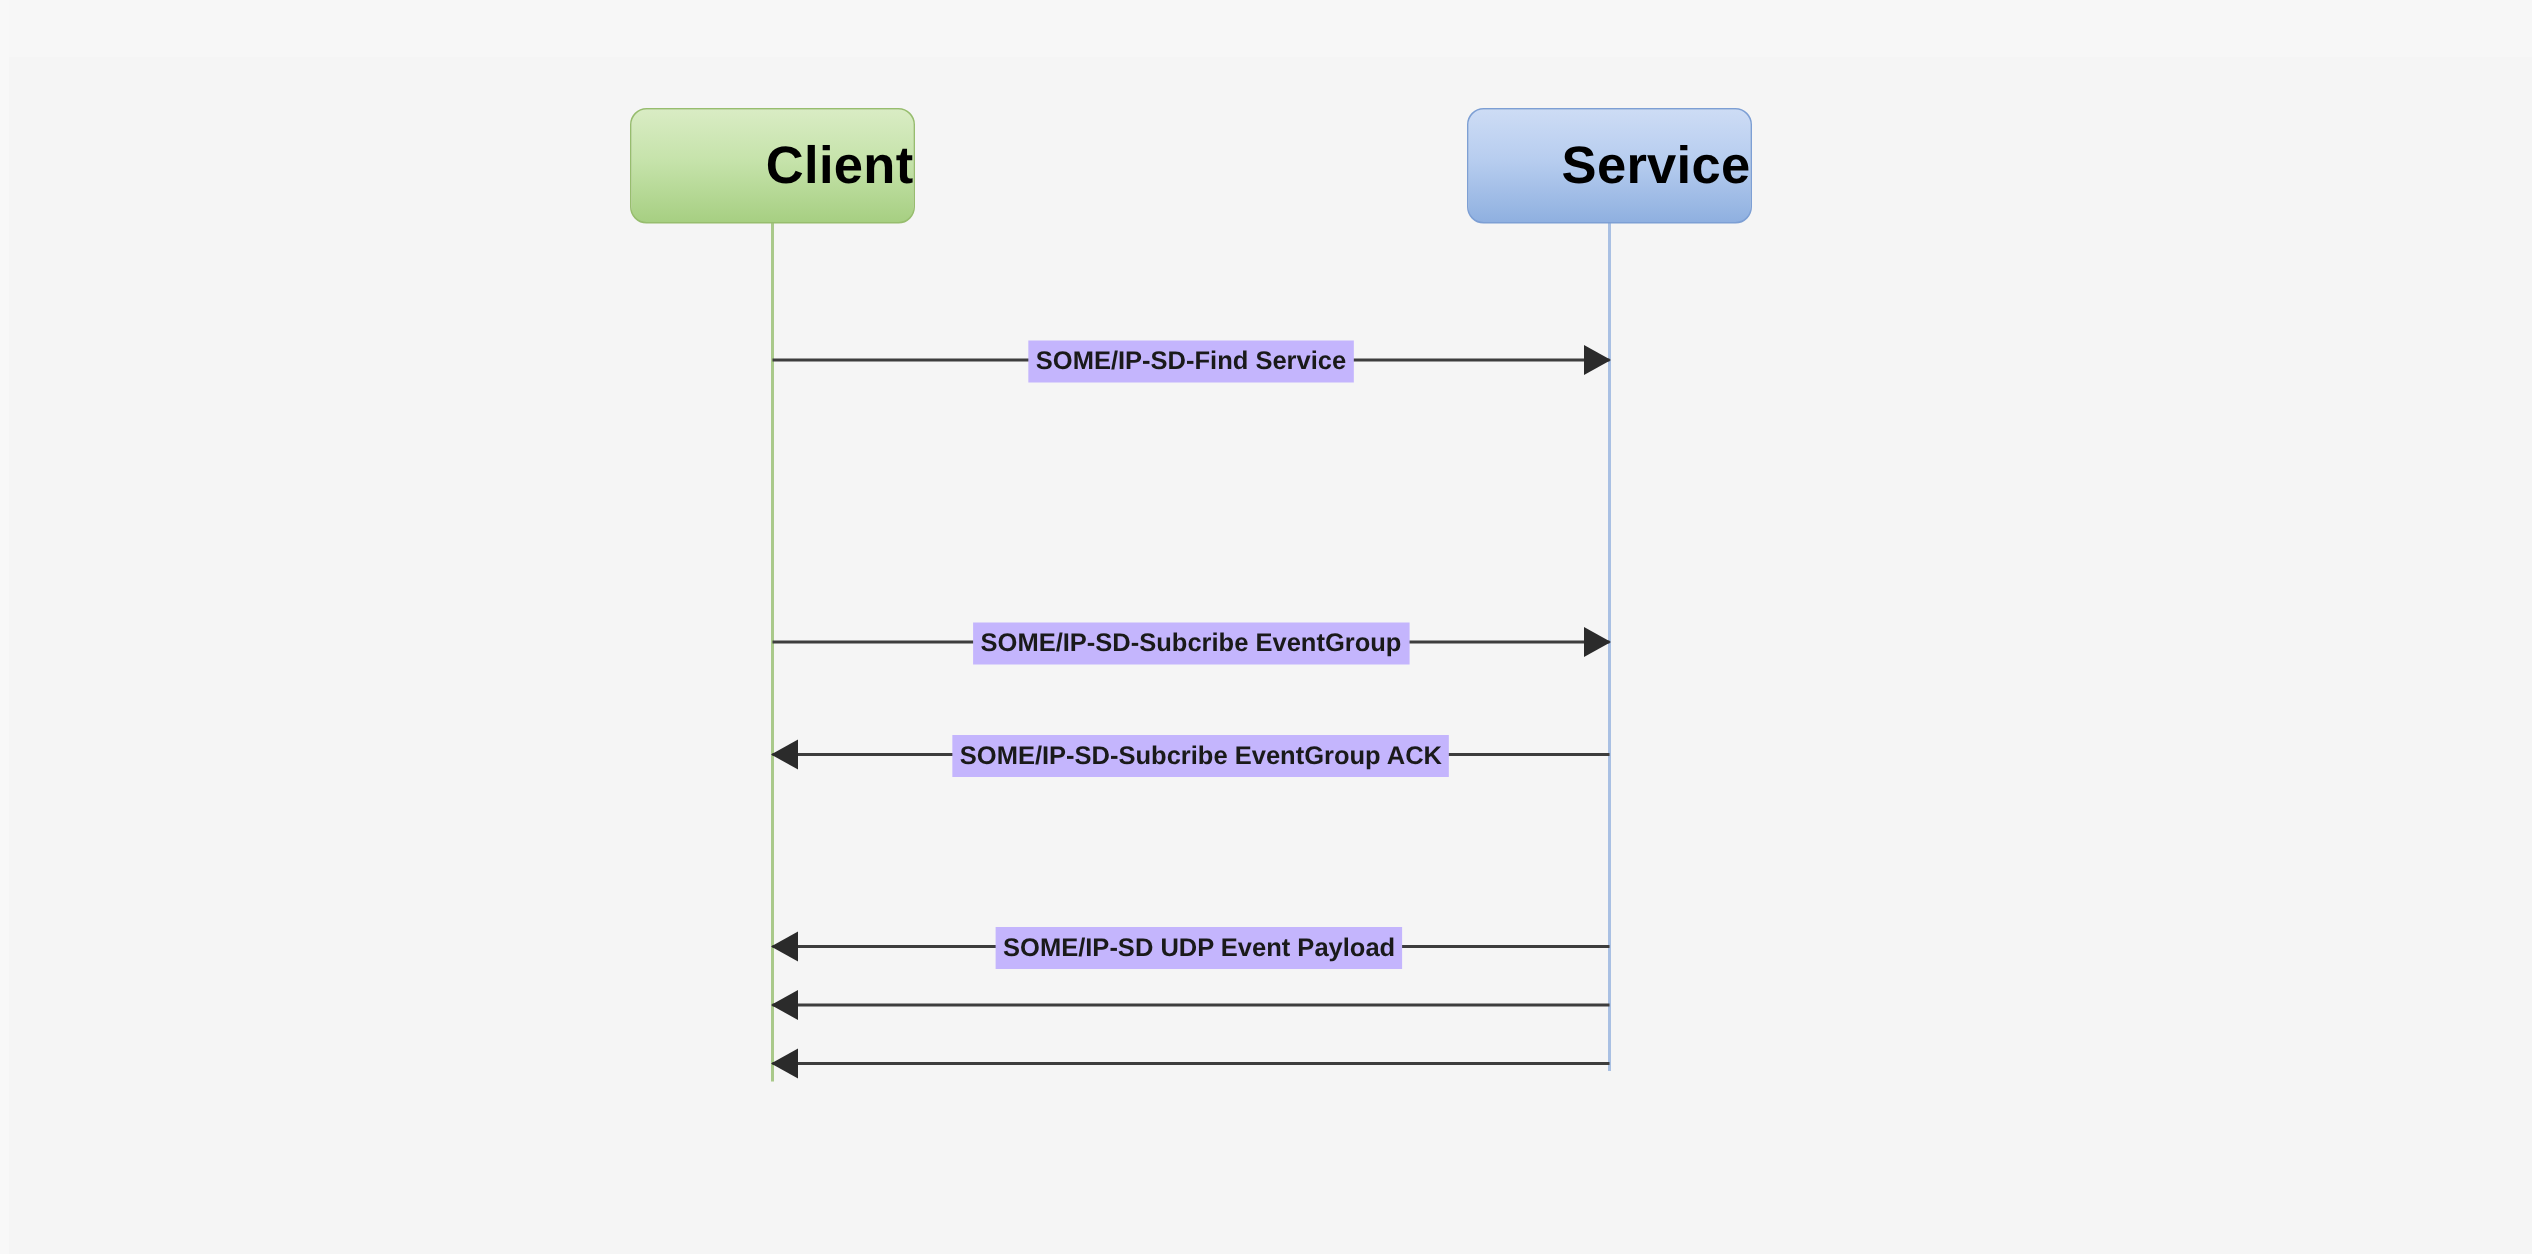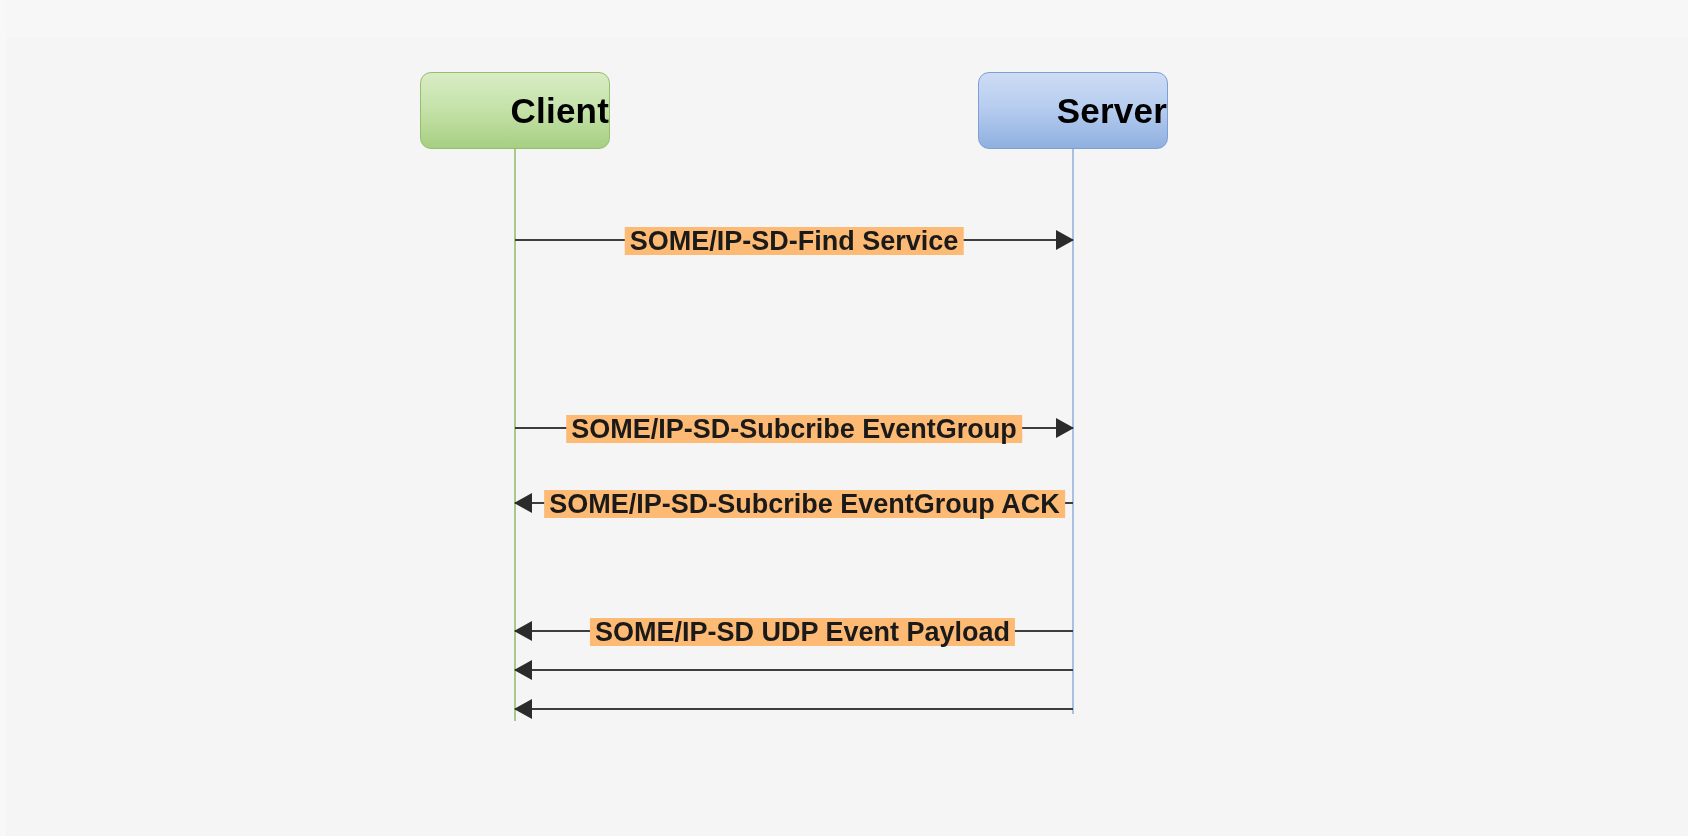--- a/index.html
+++ b/index.html
@@ -106,23 +106,23 @@
   }
   .msg.to-left .head {
     left: -1px;
     border-right: 18px solid #2b2b2b;
   }
   .msg .label {
     position: absolute;
     top: -1px;
     left: 50%;
     transform: translateX(-50%);
-    background: #fdba74;
+    background: #c4b5fd;
     padding: 1px 5px;
-    font-size: 27px;
+    font-size: 17px;
     font-weight: bold;
     color: #1a1a1a;
     white-space: nowrap;
     line-height: 26px;
   }
   .msg.to-left .label { transform: translateX(-48%); }
 </style>
 </head>
 <body>
 
@@ -131,21 +131,21 @@
   <div class="top-strip"></div>
   <div class="left-strip"></div>
 
   <div class="lifeline client"></div>
   <div class="lifeline server"></div>
 
   <div class="actor client">
     <span>Client</span>
   </div>
   <div class="actor server">
-    <span>Server</span>
+    <span>Service</span>
   </div>
 
   <div class="msg to-right" style="top:228px;">
     <div class="line"></div>
     <div class="head"></div>
     <div class="label">SOME/IP-SD-Find Service</div>
   </div>
 
 
   <div class="msg to-left" style="top:491px;">

